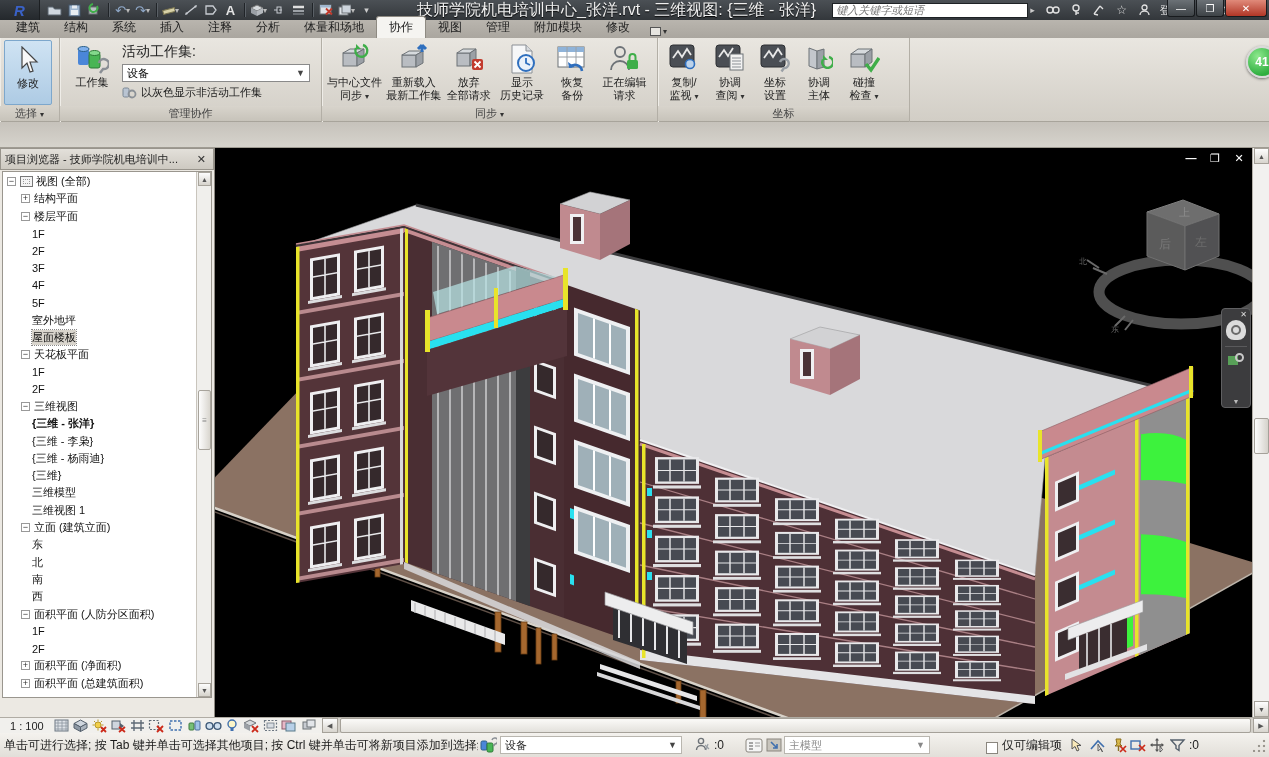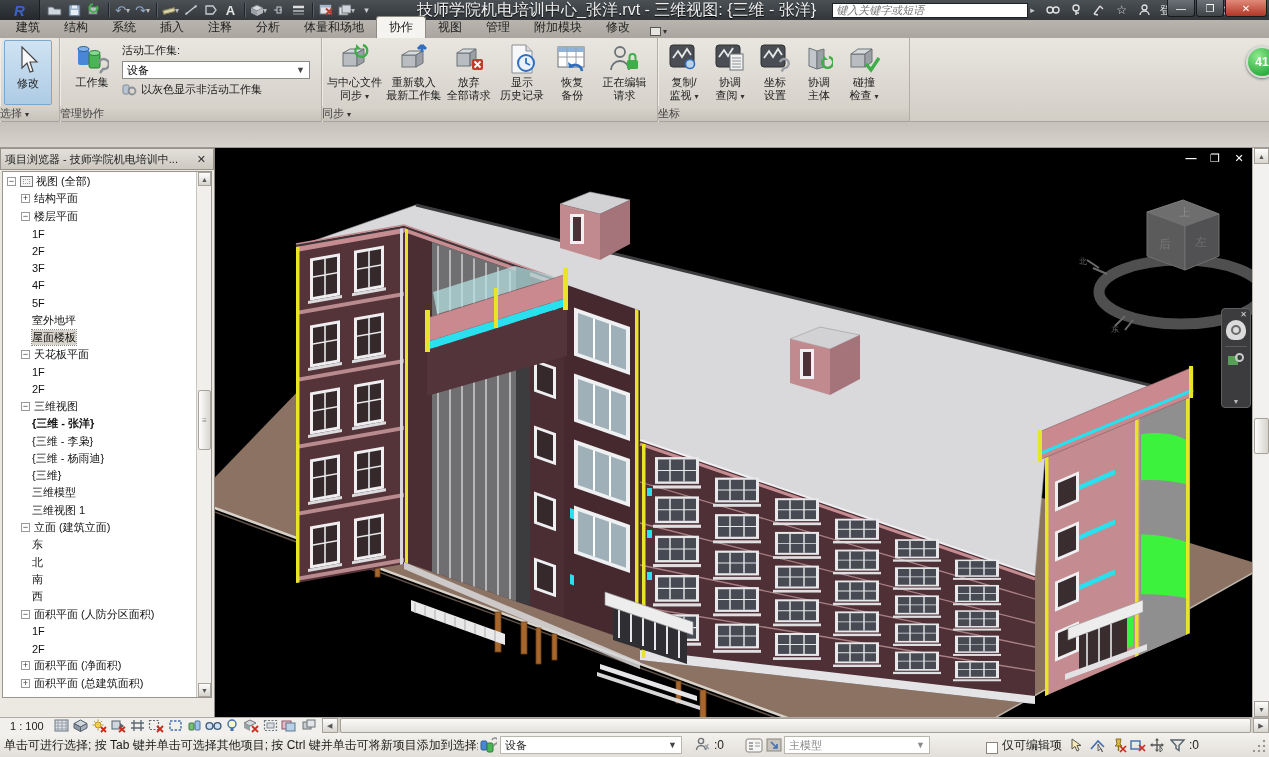--- a/index.html
+++ b/index.html
@@ -36,31 +36,31 @@
     background:linear-gradient(#b9b5ae,#aaa69f); display:flex; align-items:flex-end; padding-left:4px; }
   .rtab { padding:2px 12px 2px; font-size:12px; color:#222; cursor:default; }
   .rtab.active { background:#f5f4f1; border:1px solid #8e8a82; border-bottom:none; border-radius:3px 3px 0 0; }
   .tabmini { display:flex; align-items:center; gap:2px; margin-left:8px; padding-bottom:2px; color:#333;}
   .tabmini .bx{ width:11px; height:9px; border:1px solid #555; background:#e7e5e0;}
 
   
   .ribbon { position:absolute; left:0; top:38px; width:1269px; height:84px;
     background:linear-gradient(#e9e6e0,#d2cec6); border-bottom:1px solid #a8a49b; display:flex; }
   .rpanel { position:relative; height:84px; border-right:1px solid #b3afa6; box-shadow:1px 0 0 #efedE8 inset; }
-  .rpanel .plabel { position:absolute; left:0; right:0; bottom:1px; height:15px; 
+  .rpanel .plabel { position:absolute; left:0; right:0; bottom:1px; height:15px; text-align:center;
     font-size:11px; color:#444; background:linear-gradient(#d8d4cc,#c7c3ba); }
   .pbody { display:flex; height:67px; padding:2px 4px 0; gap:2px; }
   .bigbtn { width:58px; display:flex; flex-direction:column; align-items:center; justify-content:flex-start;
     padding-top:2px; border-radius:2px; }
   .bigbtn .bico { height:34px; display:flex; align-items:center; justify-content:center; }
   .bigbtn .blbl { font-size:11px; color:#222; line-height:13px; text-align:center; }
   .modbtn { width:48px; border:1px solid #7da7cc; background:linear-gradient(#cfe3f3,#aecbe4); }
   .selgrp { width:56px; }
   .collab-right { display:flex; flex-direction:column; justify-content:flex-start; padding-top:3px; gap:3px; }
-  .awlabel { font-size:11px; color:#222; }
+  .awlabel { font-size:14px; color:#222; }
   .awselect { width:188px; height:18px; border:1px solid #8a8a8a; background:#fff; font-size:11px;
     display:flex; align-items:center; justify-content:space-between; padding:0 4px; }
   .awselect .da { color:#444; font-size:9px; }
   .grayrow { display:flex; align-items:center; gap:4px; font-size:11px; color:#222; }
   .dd { font-size:8px; color:#333; }
   .badge41 { position:absolute; right:-9px; top:8px; width:32px; height:32px; border-radius:50%;
     background:radial-gradient(circle at 35% 30%, #8ee98e, #2fae3f 70%); border:2px solid #d9d9d9;
     color:#fff; font-weight:bold; font-size:12px; display:flex; align-items:center; justify-content:center;
     box-shadow:0 1px 3px rgba(0,0,0,.5); z-index:30; }
 

